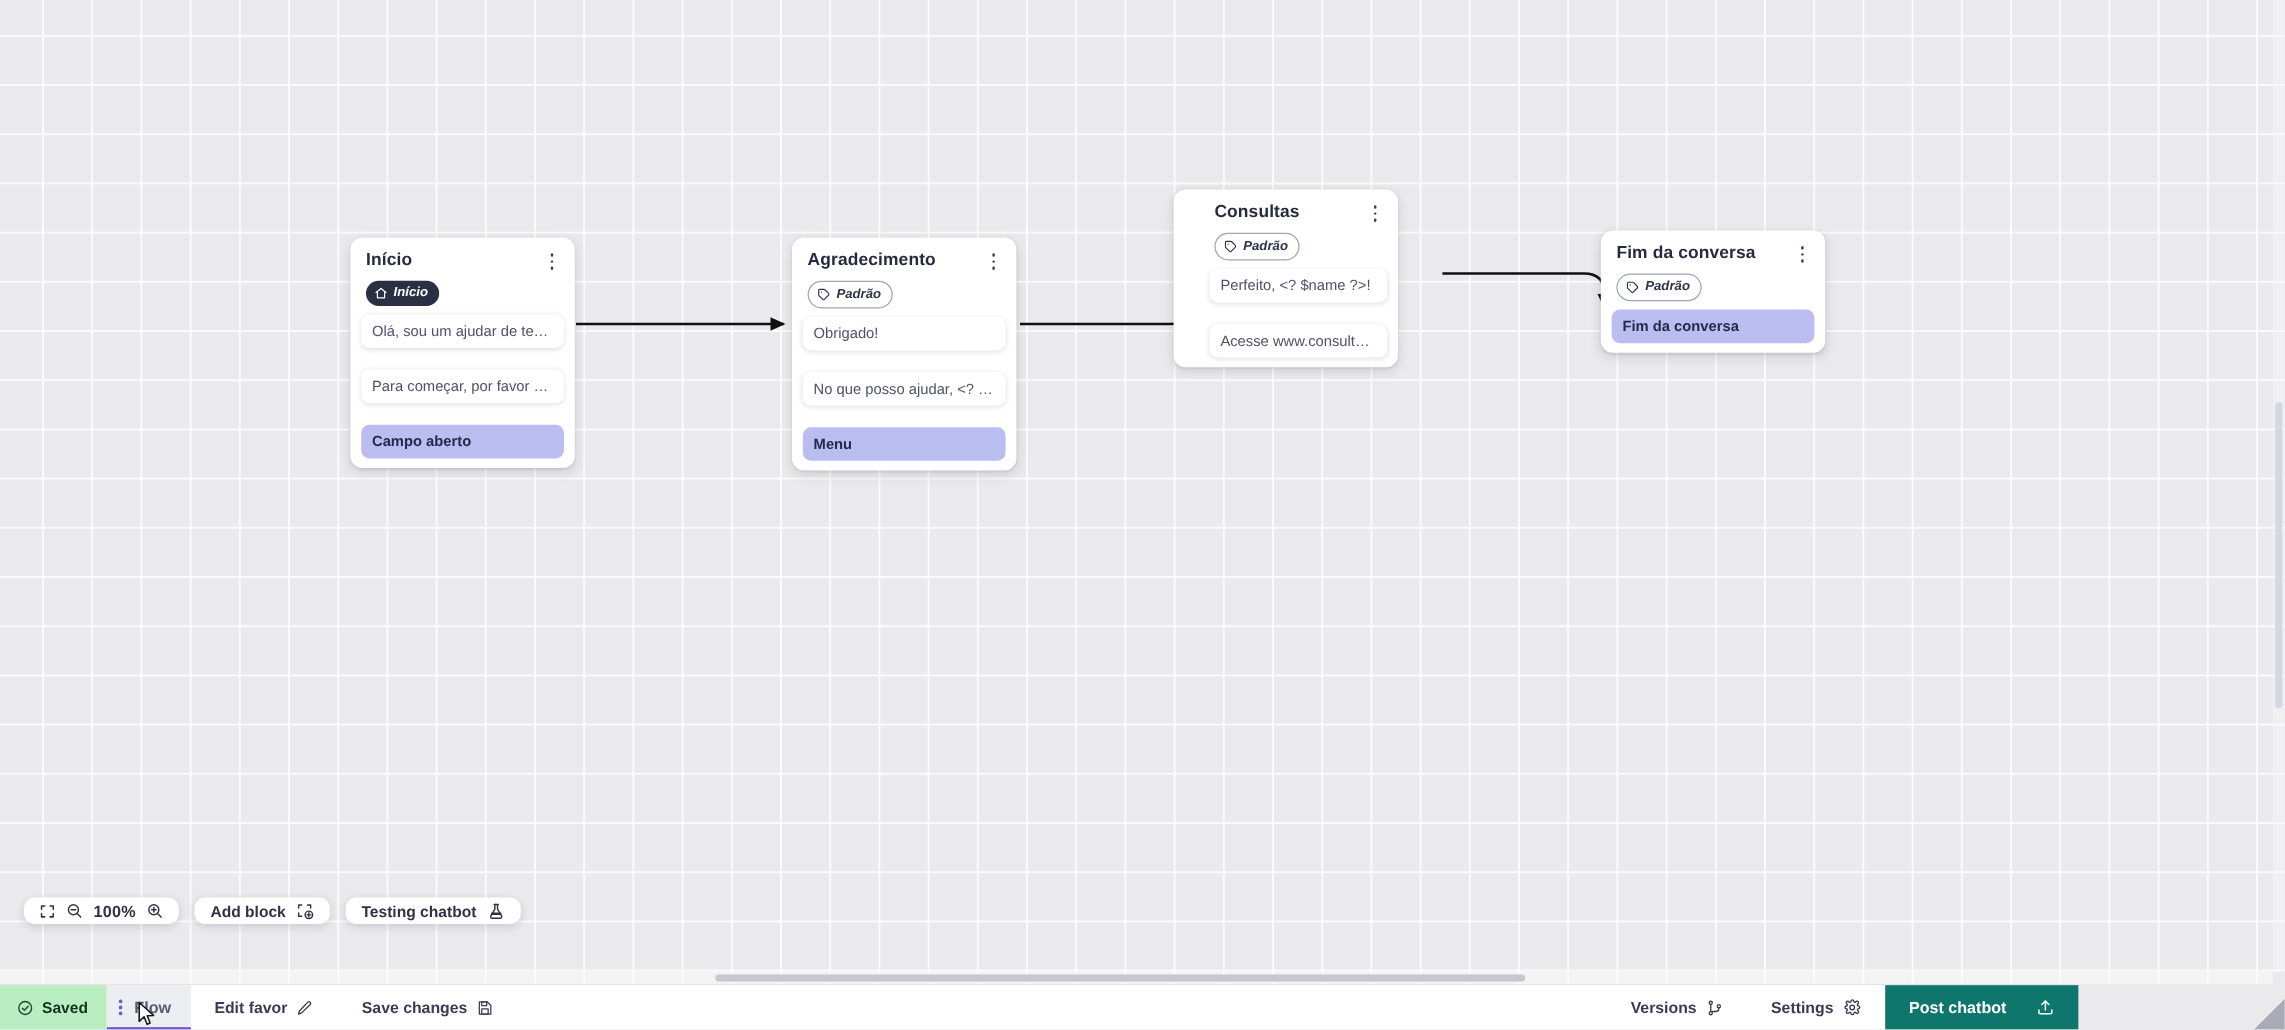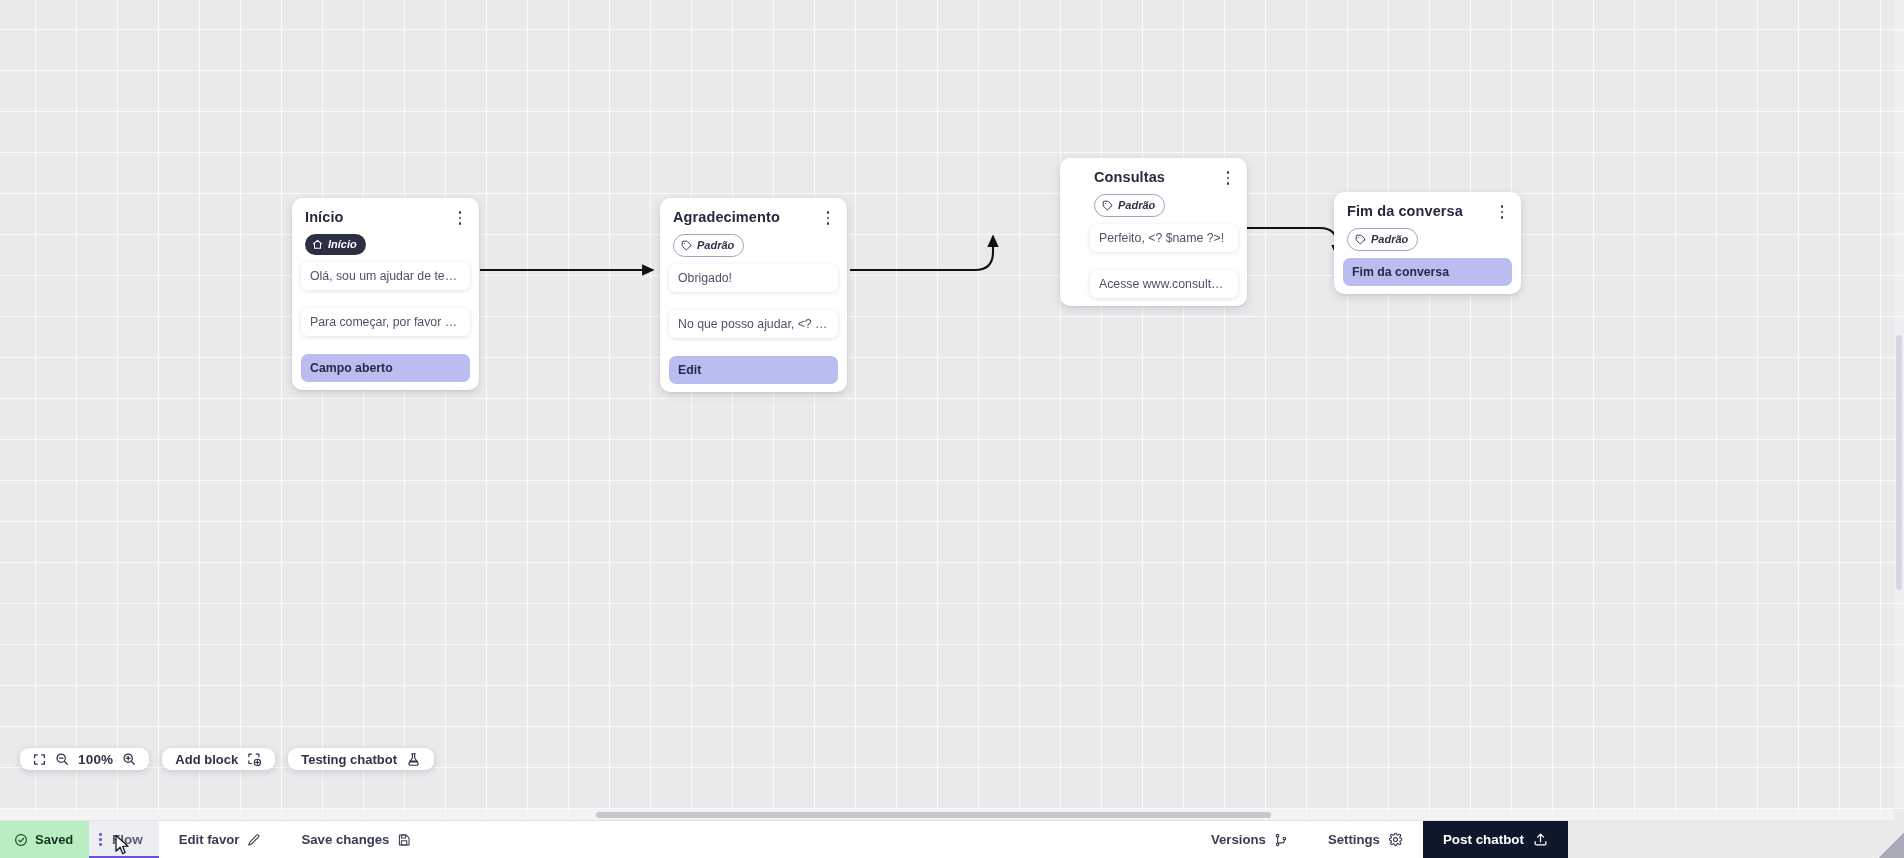--- a/index.html
+++ b/index.html
@@ -95,21 +95,21 @@
     position: absolute; right: 0; top: 0; bottom: 49px; width: 10px;
     background: rgba(250,250,252,0.4);
   }
   #vscroll-thumb {
     position: absolute; right: 2px; top: 335px; height: 255px; width: 6px;
     background: #d5d7e2; border-radius: 4px;
   }
 
   
   #bottombar {
-    position: absolute; left: 0; bottom: 0; width: 1568px; height: 38px;
+    position: absolute; left: 0; bottom: 0; width: 1732px; height: 38px;
     background: #ffffff; border-top: 1px solid #e2e3ea;
     display: flex; align-items: stretch; font-size: 13px;
   }
   #saved {
     background: #b9eec2; color: #14331d; display: flex; align-items: center;
     gap: 7px; padding: 0 16px 0 14px; font-size: 13px; font-weight: 600;
   }
   .tab-flow {
     display: flex; align-items: center; gap: 6px; padding: 0 16px 0 6px;
     background: #edeef2; position: relative; cursor: pointer;
@@ -119,22 +119,22 @@
     content: ""; position: absolute; left: 0; right: 0; bottom: 0; height: 2.5px; background: #6b4fe0;
   }
   .drag-dots { display: flex; flex-direction: column; gap: 2.5px; padding: 0 4px; cursor: grab; }
   .drag-dots i { width: 2.6px; height: 2.6px; border-radius: 50%; background: #6f5bd8; display: block; }
   .bar-item {
     display: flex; align-items: center; gap: 8px; padding: 0 20px;
     font-size: 13.2px; font-weight: 600; color: #383c52; cursor: pointer; white-space: nowrap;
   }
   #bar-spacer { flex: 1; }
   #post-chatbot {
-    background: #0f172a; color: #ffffff; display: flex; align-items: center;
-    gap: 9px; padding: 0 20px; font-size: 13.4px; font-weight: 700; cursor: pointer; white-space: nowrap;
+    background: #0f766e; color: #ffffff; display: flex; align-items: center;
+    gap: 25px; padding: 0 20px; font-size: 13.4px; font-weight: 700; cursor: pointer; white-space: nowrap;
   }
 
   #corner-grip {
     position: absolute; right: 0; bottom: 0; width: 26px; height: 26px;
     background: linear-gradient(135deg, transparent 0 50%, #a9abb6 50% 100%);
     pointer-events: none;
   }
 
   
   #cursor { position: absolute; left: 114px; top: 834px; width: 16px; height: 22px; pointer-events: none; }
@@ -203,25 +203,25 @@
               <path d="M20.6 13.1 13 20.7a2 2 0 0 1-2.8 0l-6.9-6.9a2 2 0 0 1-.6-1.4V4.6A2 2 0 0 1 4.7 2.6h7.8c.5 0 1 .2 1.4.6l6.7 6.7a2 2 0 0 1 0 2.9z"></path>
               <circle cx="7.6" cy="7.6" r="1.2" fill="#2f3348" stroke="none"></circle>
             </svg>
           </span>
           <span>Padrão</span>
         </span>
       </div>
       <div class="rows">
         <div class="row">Obrigado!</div>
         <div class="row">No que posso ajudar, &lt;? $name ...</div>
-        <div class="row accent">Edit</div>
-      </div>
-    </div>
-
-    <div class="node" style="left:1060px; top:158px;padding-left:30px;">
+        <div class="row accent">Menu</div>
+      </div>
+    </div>
+
+    <div class="node" style="left:978px; top:158px;padding-left:30px;">
       <div class="node-head">
         <div class="node-title">Consultas</div>
         <div class="kebab">
             <i></i>
             <i></i>
             <i></i>
           </div>
       </div>
       <div class="badge-row">
         <span class="badge tag">

